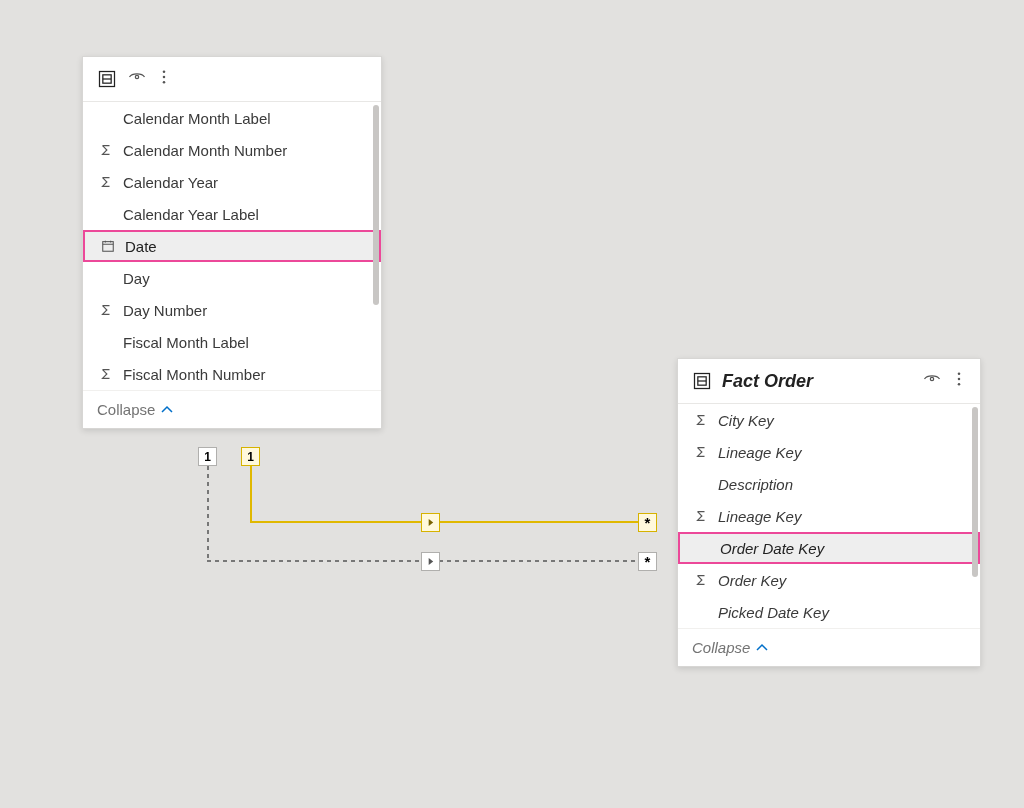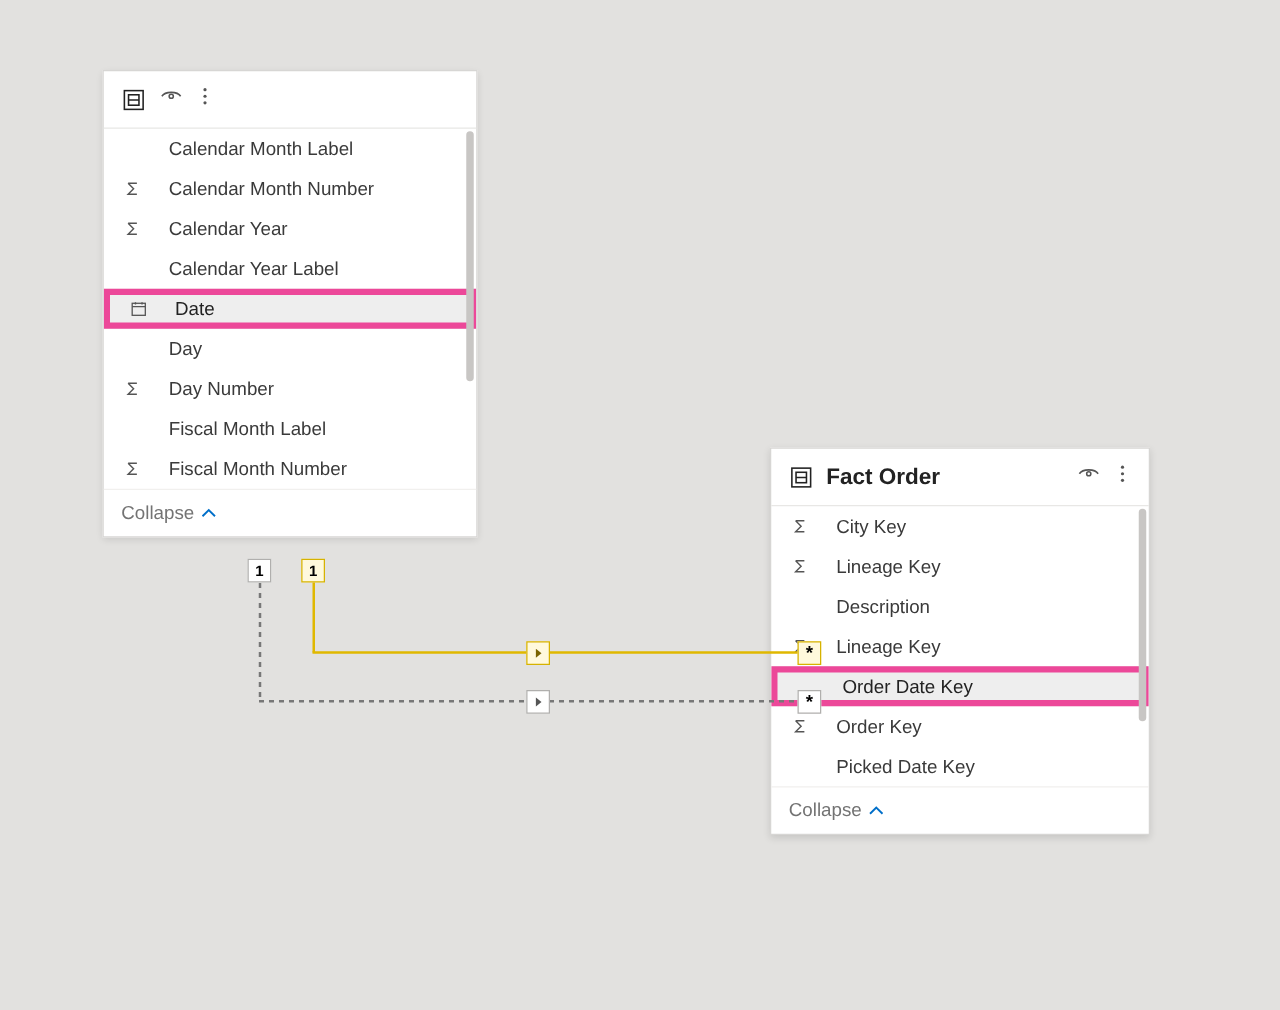--- a/index.html
+++ b/index.html
@@ -8,24 +8,24 @@
 .table-card{position:absolute;background:#fff;border:1px solid #d7d6d4;box-shadow:0 2px 6px rgba(0,0,0,.12);display:flex;flex-direction:column}
 .card-header{display:flex;align-items:center;gap:10px;padding:10px 12px 10px 14px}
 .table-icon svg{width:20px;height:20px;display:block}
 .card-title{font-size:18px;font-weight:600;color:#222;flex:1}
 .header-act{display:flex;gap:8px;align-items:center}
 .header-act span{cursor:pointer}
 .eye-icon svg{width:20px;height:20px}
 .more-icon svg{width:18px;height:18px}
 .fields{list-style:none;flex:1;overflow:hidden;position:relative;border-top:1px solid #e8e7e5}
 .field{display:flex;align-items:center;height:32px;padding-left:14px;font-size:15px;color:#3a3a3a}
-.field.sel{background:#eee;border:5px solid #ec4899;color:#222}
+.field.sel{background:#eee;border:2px solid #ec4899;color:#222}
 .field-ico{width:18px;display:flex;justify-content:center}
 .field-ico svg{width:14px;height:14px}
-.field-lbl{margin-left:20px}
+.field-lbl{margin-left:8px}
 .scroll-thumb{position:absolute;right:2px;width:6px;background:#c8c6c4;border-radius:3px}
 .collapse-row{border-top:1px solid #f1f0ee;padding:10px 14px;font-size:15px;color:#737373;display:flex;align-items:center;gap:6px;cursor:pointer}
 .collapse-row svg{width:12px;height:12px;fill:#006fc9}
 
 
 .end-box{position:absolute;background:#fff;border:1px solid #b0afad;width:19px;height:19px;font-size:12px;display:flex;align-items:center;justify-content:center;font-weight:600}
 .end-box.gold{border-color:#d6b200;background:#fff9dc}
 .arrow-box{position:absolute;background:#fff;border:1px solid #b0afad;width:19px;height:19px;display:flex;align-items:center;justify-content:center}
 .arrow-box.gold{border-color:#d6b200;background:#fff9dc}
 .arrow-box svg{width:9px;height:9px}
@@ -123,21 +123,21 @@
       </ul>
   <div class="collapse-row">
     <span>Collapse</span>
     <svg viewBox="0 0 12 12">
           <path d="M1 8l5-5 5 5" fill="none" stroke="#006fc9" stroke-width="1.5"></path>
         </svg>
   </div>
   <div class="scroll-thumb" style="top:48px;height:200px"></div>
 </div>
 
-<div class="table-card" style="left:616px;top:358px;width:304px;">
+<div class="table-card" style="left:677px;top:358px;width:304px;font-style:italic;">
   <div class="card-header">
     <span class="table-icon">
           <svg viewBox="0 0 24 24" fill="none" stroke="#222" stroke-width="1.5">
             <rect x="3" y="3" width="18" height="18"></rect>
             <rect x="7" y="7" width="10" height="10"></rect>
             <path d="M7 12h10"></path>
           </svg>
         </span>
     <div class="card-title">Fact Order</div>
     <div class="header-act">

